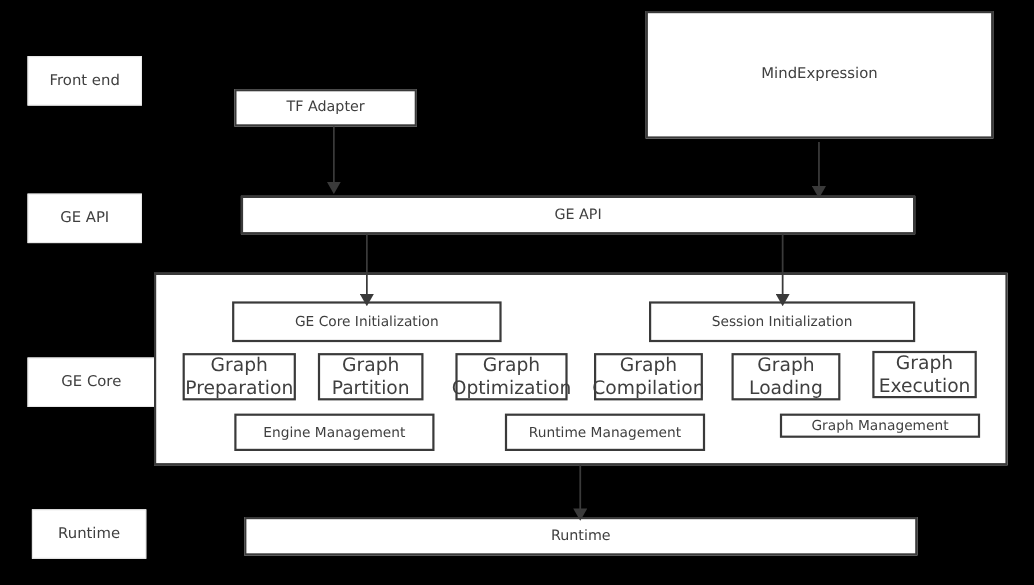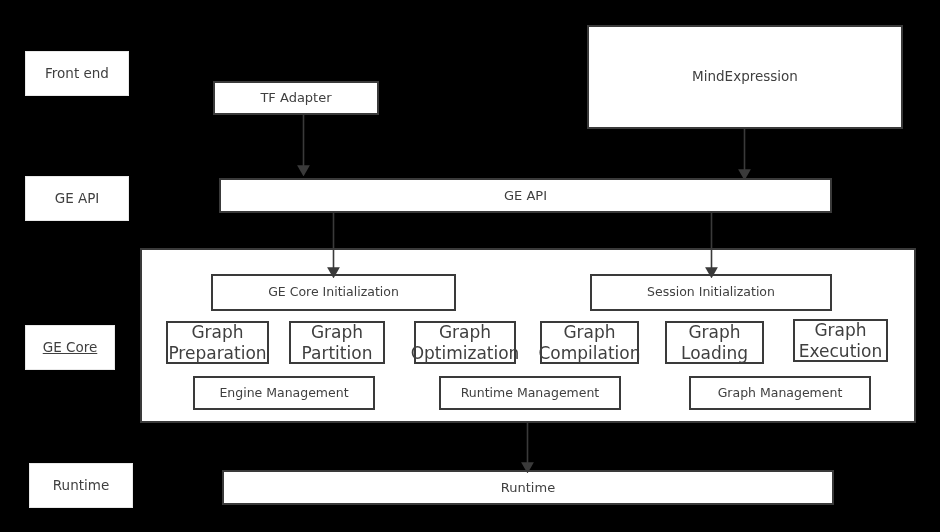--- a/index.html
+++ b/index.html
@@ -56,48 +56,49 @@
   }
   .inner {
     font-size: 12.5px;
     border-width: 2px;
   }
   .small {
     font-size: 17px;
   }
   .mgmt {
     font-size: 12.5px;
+    margin-left: 20px;
   }
   .adapter {
     font-size: 13px;
   }
   
   .conn {
     position: absolute;
     pointer-events: none;
   }
   .conn svg { display: block; overflow: visible; }
 </style>
 </head>
 <body>
 
 <div id="canvas">
 
   <div class="box tier-label" style="left:25px; top:51px; width:104px; height:45px;">Front end</div>
 
   <div class="box tier-label" style="left:25px; top:176px; width:104px; height:45px;">GE API</div>
 
-  <div class="box tier-label" style="left:25px; top:325px; width:90px; height:45px;text-decoration:underline;">GE Core</div>
+  <div class="box tier-label" style="left:25px; top:325px; width:116px; height:45px;">GE Core</div>
 
   <div class="box tier-label" style="left:29px; top:463px; width:104px; height:45px;">Runtime</div>
 
 
   <div class="box adapter" style="left:213px; top:81px; width:166px; height:34px;">TF Adapter</div>
 
-  <div class="box frame-me" style="left:587px; top:25px; width:316px; height:104px;">MindExpression</div>
+  <div class="box frame-me" style="left:587px; top:10px; width:316px; height:116px;">MindExpression</div>
 
   <div class="box bar" style="left:219px; top:178px; width:613px; height:35px;">GE API</div>
 
   <div class="core-frame" style="left:140px; top:248px; width:776px; height:175px;"></div>
 
   <div class="box inner" style="left:590px; top:274px; width:242px; height:37px;">Session Initialization</div>
 
   <div class="box inner" style="left:211px; top:274px; width:245px; height:37px;">GE Core Initialization</div>
 
   <div class="box small" style="left:166px; top:321px; width:103px; height:43px;">Graph
@@ -115,21 +116,21 @@
   <div class="box small" style="left:665px; top:321px; width:99px; height:43px;">Graph
 Loading</div>
 
   <div class="box small" style="left:793px; top:319px; width:95px; height:43px;">Graph
 Execution</div>
 
   <div class="box mgmt" style="left:193px; top:376px; width:182px; height:34px;">Engine Management</div>
 
   <div class="box mgmt" style="left:439px; top:376px; width:182px; height:34px;">Runtime Management</div>
 
-  <div class="box mgmt" style="left:689px; top:376px; width:182px; height:34px;">Graph Management</div>
+  <div class="box mgmt" style="left:689px; top:376px; width:182px; height:22px;">Graph Management</div>
 
   <div class="box bar" style="left:222px; top:470px; width:612px; height:35px;">Runtime</div>
 
   <div class="conn" style="left:0; top:0; width:940px; height:532px;">
     <svg width="940" height="532" viewBox="0 0 940 532" xmlns="http://www.w3.org/2000/svg">
       <defs>
         <marker id="arrowhead" markerWidth="7" markerHeight="8" refX="0.5" refY="4" orient="auto" markerUnits="strokeWidth">
           <path d="M0,0 L7,4 L0,8 z" fill="#3a3a3a"></path>
         </marker>
       </defs>

